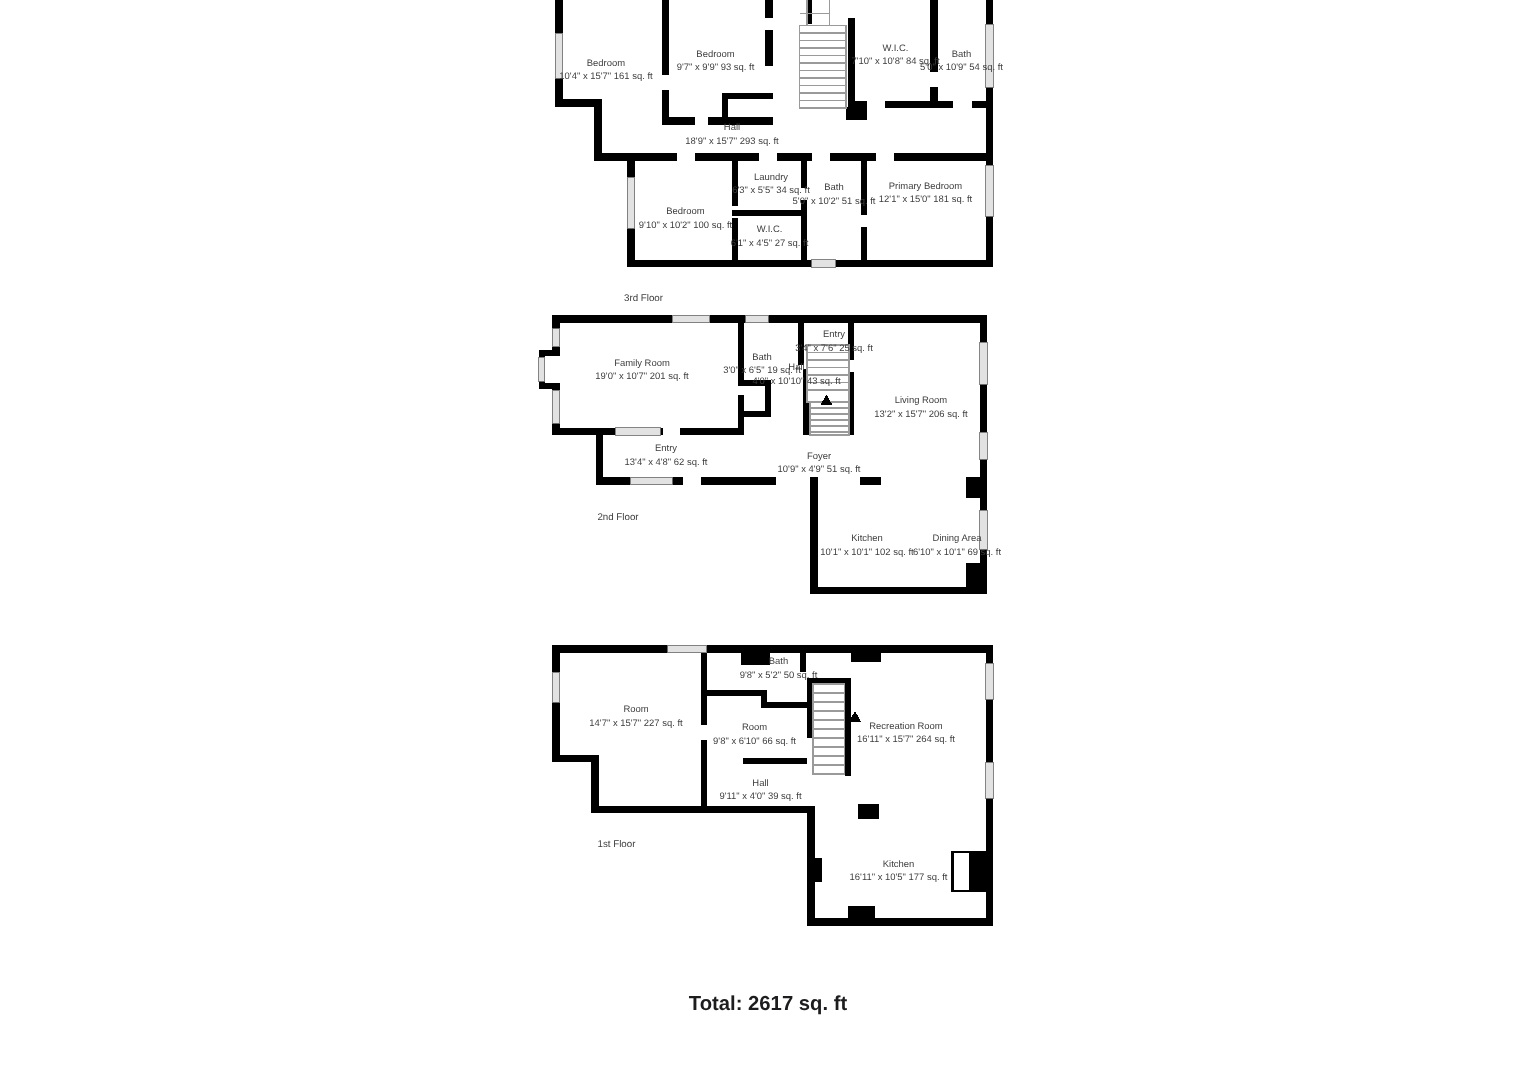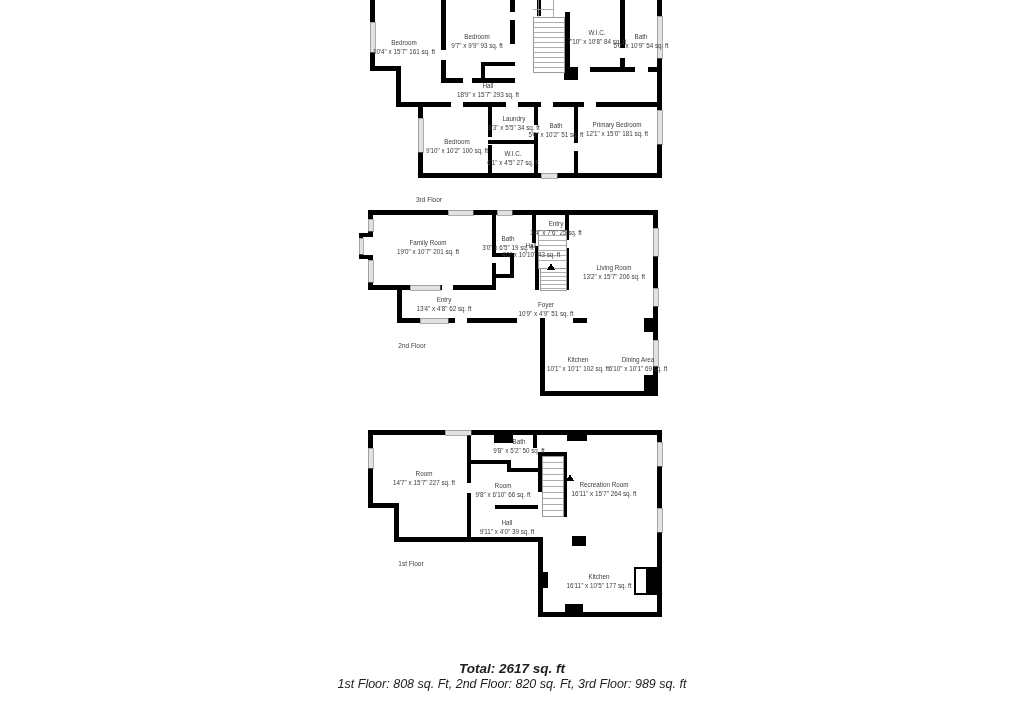--- a/index.html
+++ b/index.html
@@ -19,21 +19,21 @@
     white-space:nowrap;z-index:5;
   }
   .room-label .rname{font-size:6.3px;}
   .room-label .rdims{font-size:6.3px;}
   .floor-caption{
     position:absolute;transform:translate(-50%,-50%);
     color:#3d3d3d;font-size:6.5px;white-space:nowrap;z-index:5;
   }
   .summary{
     position:absolute;left:0;top:661px;width:1024px;text-align:center;
-    color:#1d1d1f;z-index:5;font-style:italic;
+    color:#1d1d1f;z-index:5;
   }
   .summary .total{font-size:13.5px;font-weight:bold;line-height:16px;}
   .summary .line{font-size:12.5px;line-height:15.5px;}
 </style>
 </head>
 <body>
 
 <div id="stage">
 
   <svg width="1024" height="720" viewBox="0 0 1024 720" shape-rendering="crispEdges">
@@ -281,16 +281,15 @@
     <div class="rdims"><span>9'11" x 4'0"</span> <span>39 sq. ft</span></div>
   </div>
   <div class="room-label" style="left:599px;top:581px">
     <div class="rname">Kitchen</div>
     <div class="rdims"><span>16'11" x 10'5"</span> <span>177 sq. ft</span></div>
   </div>
   <div class="floor-caption" style="left:411px;top:563px">1st Floor</div>
 
   <div class="summary">
     <div class="total">Total: 2617 sq. ft</div>
-    <div class="line">1st Floor: 808 sq. Ft, 2nd Floor: 820 sq. Ft, 3rd Floor: 989 sq. ft</div>
   </div>
 
 </div>
 
 </body></html>

